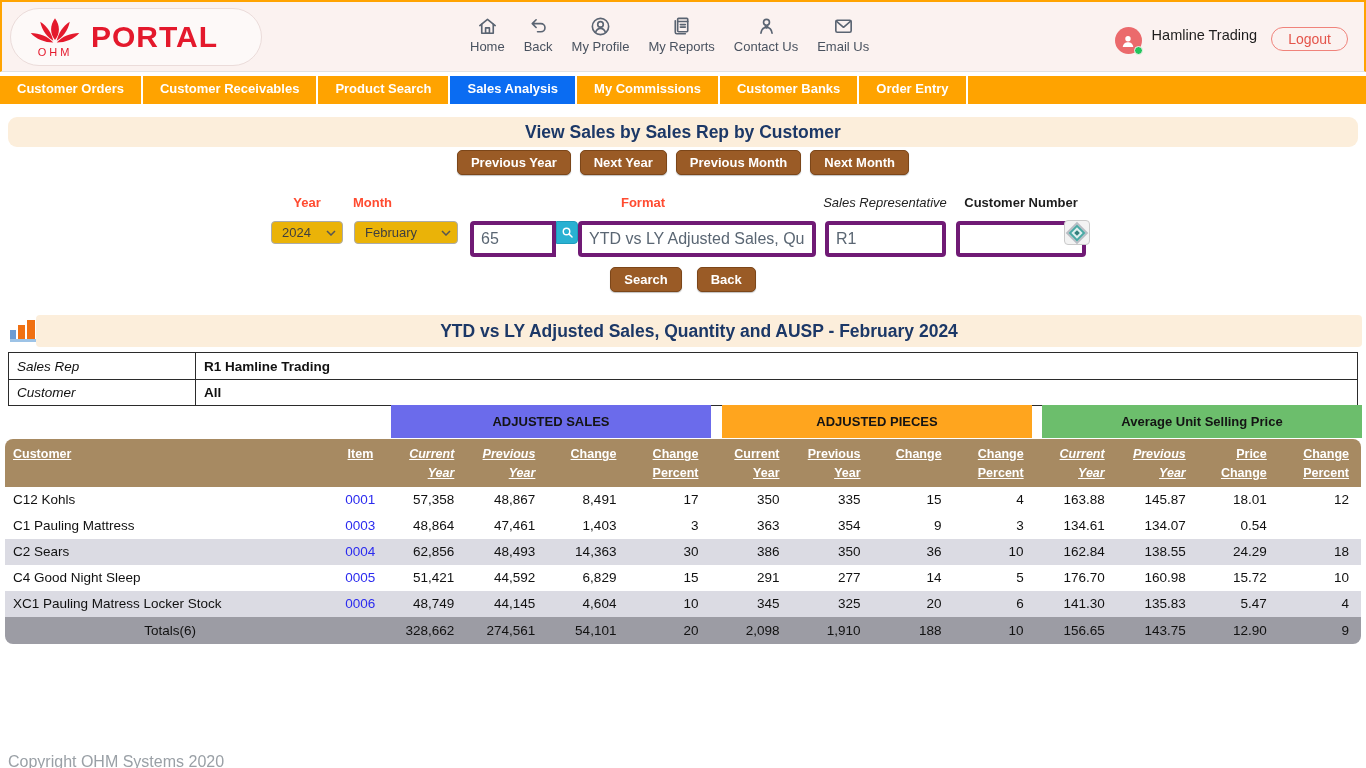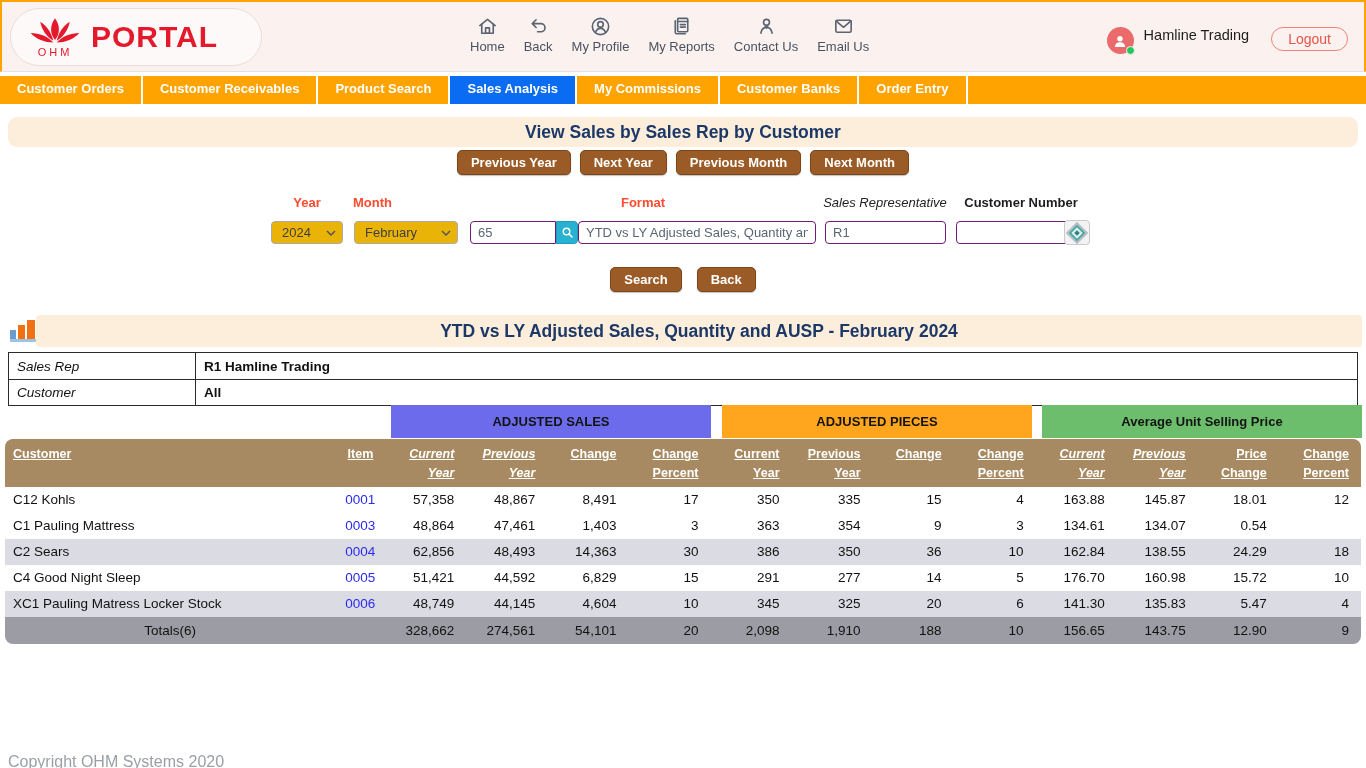--- a/index.html
+++ b/index.html
@@ -16,43 +16,43 @@
   .portal-text{font-size:30px;font-weight:800;color:var(--logoRed);letter-spacing:1px}
   .top-nav{position:absolute;left:468px;top:13px;display:flex;gap:19px}
   .nav-item{display:flex;flex-direction:column;align-items:center;gap:1px;cursor:pointer}
   .nav-item span.lbl{font-size:13px;color:#49525F}
   .nicon{width:23px;height:23px;stroke:#5A6472;fill:none;stroke-width:1.7;stroke-linecap:round;stroke-linejoin:round}
   .user-area{position:absolute;right:16px;top:25px;display:flex;align-items:flex-start;gap:10px}
   .avatar{position:relative;width:27px;height:27px;border-radius:50%;background:#EB6A6C;display:flex;align-items:center;justify-content:center}
   .status-dot{position:absolute;right:-1px;bottom:-1px;width:9px;height:9px;border-radius:50%;background:#22C55E;border:1.5px solid #FBF2F0}
   .user-name{font-size:14.5px;color:#1d1d1d}
   .logout-btn{background:transparent;border:1.5px solid #F0837B;border-radius:999px;color:#E4544A;
-              font-size:14px;padding:3px 16px;font-family:inherit;cursor:pointer;margin-left:12px}
+              font-size:14px;padding:3px 16px;font-family:inherit;cursor:pointer;margin-left:4px}
 
   
   .tab-bar{position:absolute;left:0;top:76px;width:1366px;height:28px;background:var(--orange);display:flex}
   .tab{line-height:26px;padding:0 17px;font-size:13px;font-weight:bold;color:#fff;border-right:2px solid #fff;cursor:pointer;white-space:nowrap}
   .tab.active{background:var(--tabActive)}
 
   
   .title-band{position:absolute;left:8px;top:117px;width:1350px;height:30px;background:var(--peach);
               border-radius:9px;display:flex;align-items:center;justify-content:center}
   .title-band span{font-size:17.5px;font-weight:600;color:var(--navy)}
   .period-row{position:absolute;left:0;top:150px;width:1366px;display:flex;justify-content:center;gap:9px}
   .btn-brown{background:var(--brown);border:1px solid var(--brownBorder);border-radius:5px;color:#fff;
              font-size:13px;font-weight:600;padding:4px 13px;font-family:inherit;cursor:pointer;
              box-shadow:0 1px 1px rgba(0,0,0,.25)}
 
   
   .form-label{position:absolute;top:195px;font-size:13px;font-weight:bold;color:var(--redLabel)}
   .form-label.dark{color:#1d1d1d;font-weight:600}
   .form-label.it{font-style:italic;font-weight:500;color:#222}
   .ctr{text-align:center}
-  .fld{position:absolute;top:221px;height:23px;border:1px solid #701a75;border-radius:4px;background:#fff;
-       font-size:13px;color:#5A6673;font-family:inherit;padding:0 7px}
+  .fld{position:absolute;top:221px;height:36px;border:4px solid #701a75;border-radius:4px;background:#fff;
+       font-size:16px;color:#5A6673;font-family:inherit;padding:0 7px}
   .sel-wrap{position:absolute;top:221px;height:23px}
   .sel-wrap select{width:100%;height:100%;border:1px solid #ABABAB;border-radius:4px;background:#eab308;
        font-size:13px;color:#3f3f3f;font-family:inherit;padding:0 20px 0 10px;appearance:none;-webkit-appearance:none}
   .sel-wrap .caret{position:absolute;right:7px;top:9px;pointer-events:none}
   .search-sq{position:absolute;left:556px;top:221px;width:22px;height:23px;background:var(--cyan);
              border:1px solid #1E9DBC;border-radius:0 4px 4px 0;display:flex;align-items:center;justify-content:center;cursor:pointer}
   .diamond-btn{position:absolute;left:1064px;top:220px;width:26px;height:25px;display:flex;align-items:center;justify-content:center;
                background:#F3F3F3;border:1px solid #CACACA;border-radius:4px;cursor:pointer}
   .diamond-outer{width:12px;height:12px;transform:rotate(45deg);background:#DFF0EF;border:2px solid #4AA8A4;
                  display:flex;align-items:center;justify-content:center;box-shadow:0 0 0 2px #B9BDC4}

